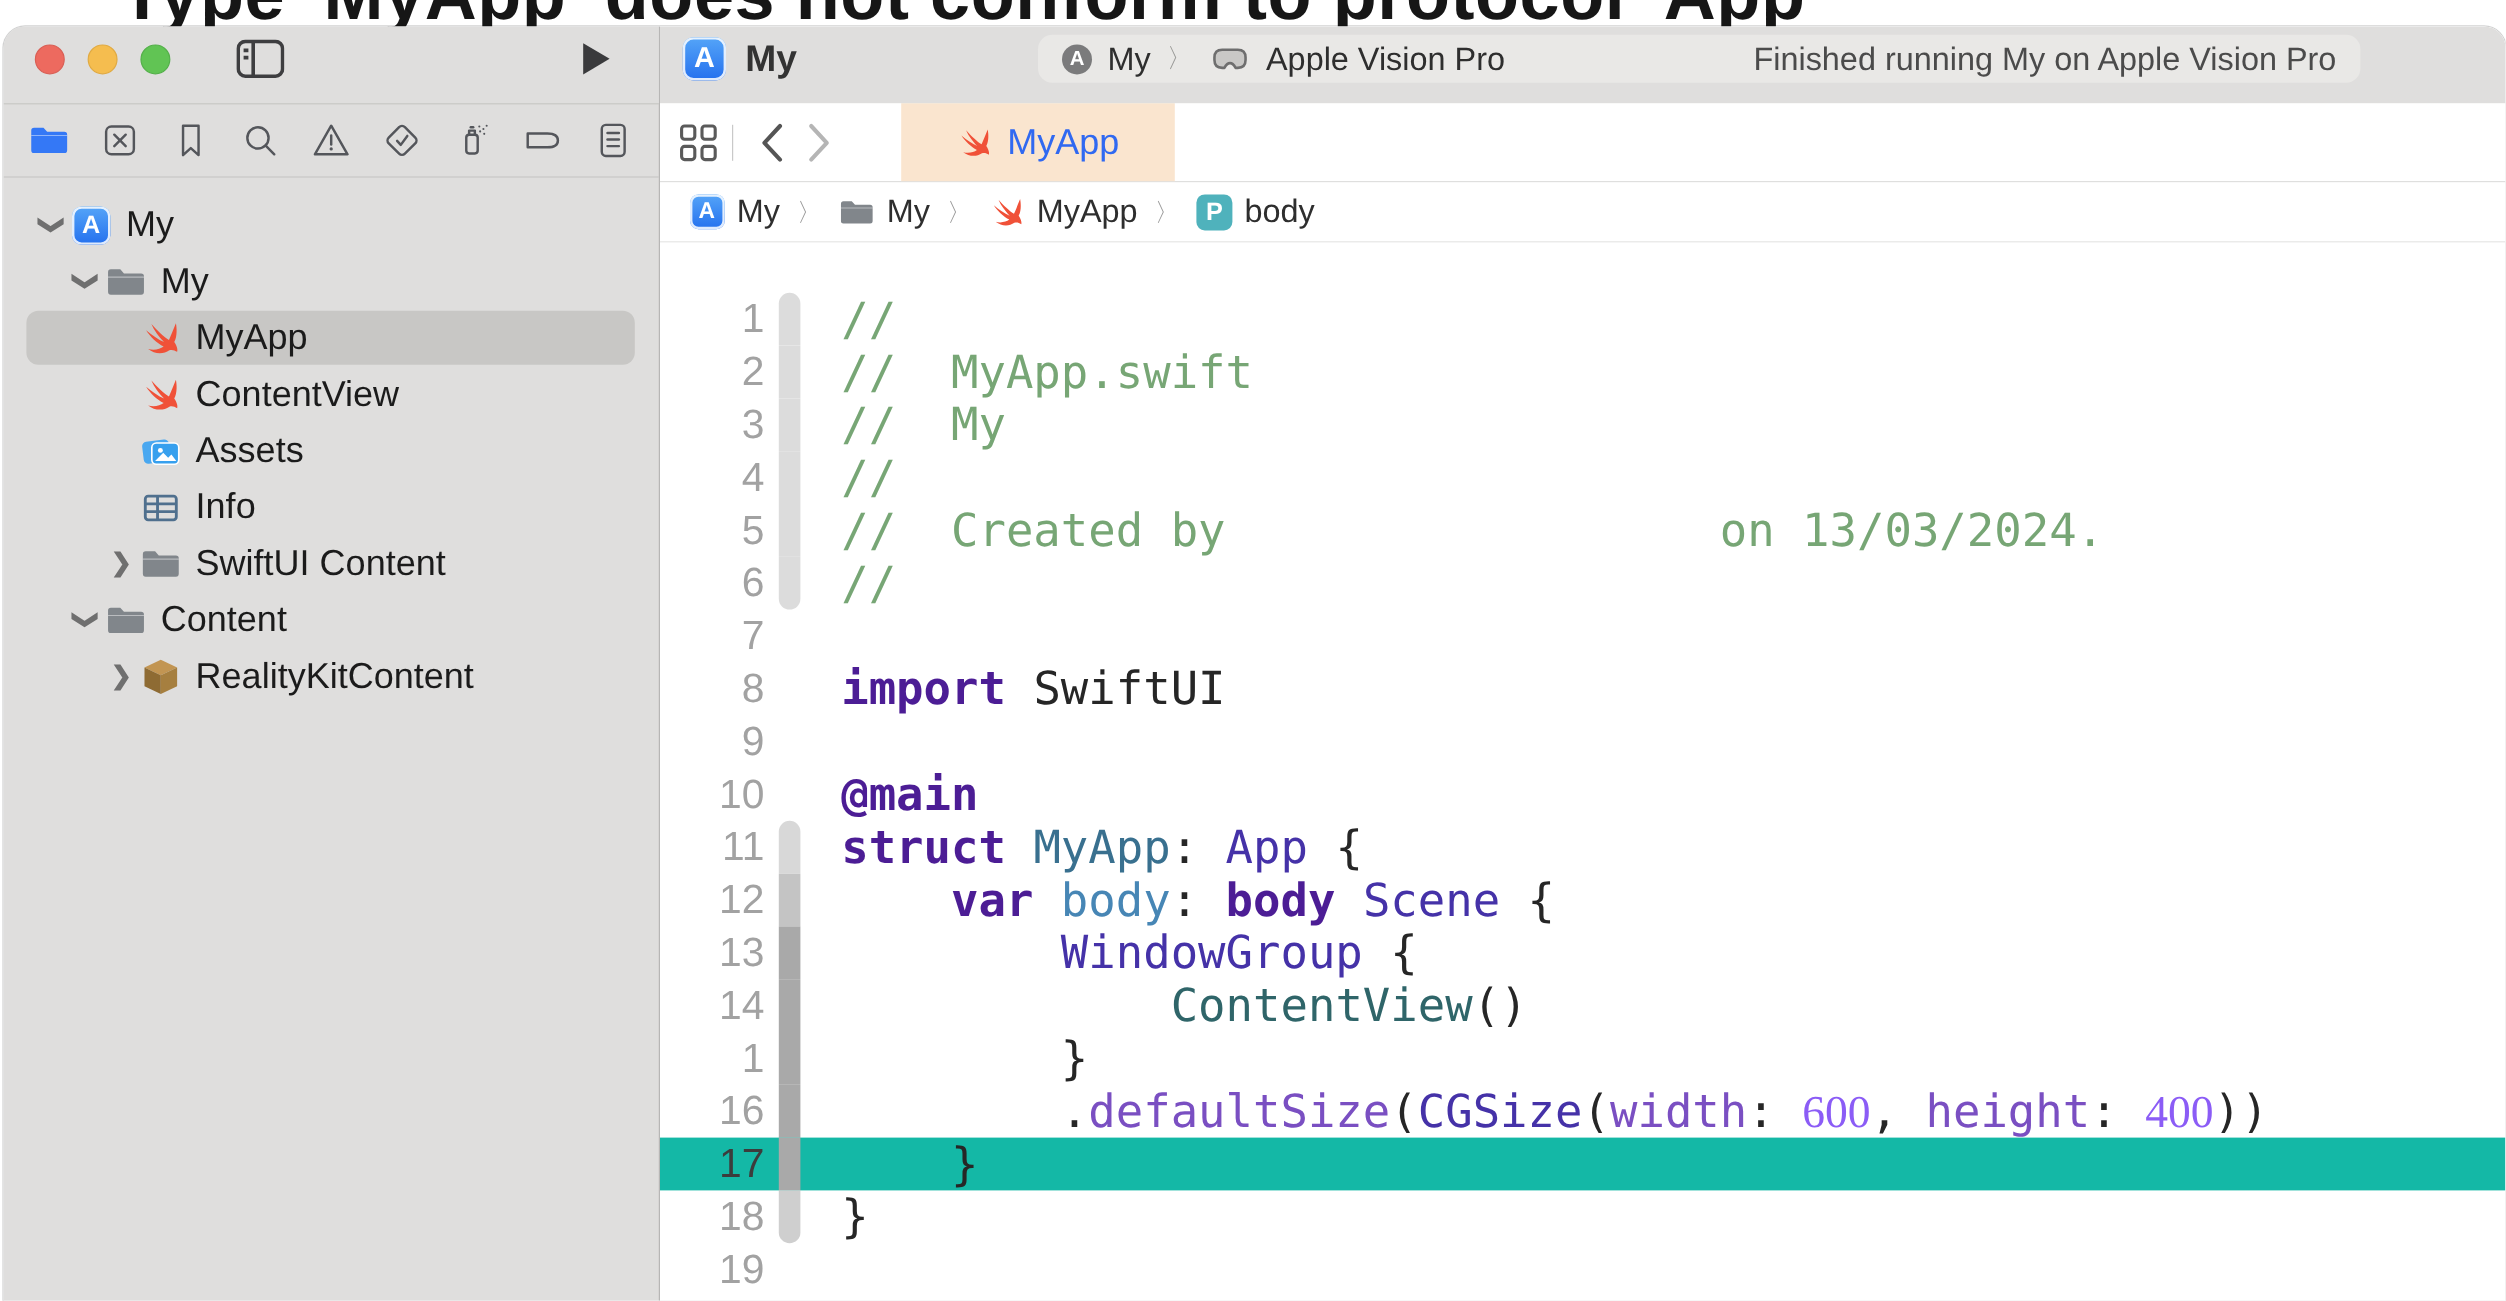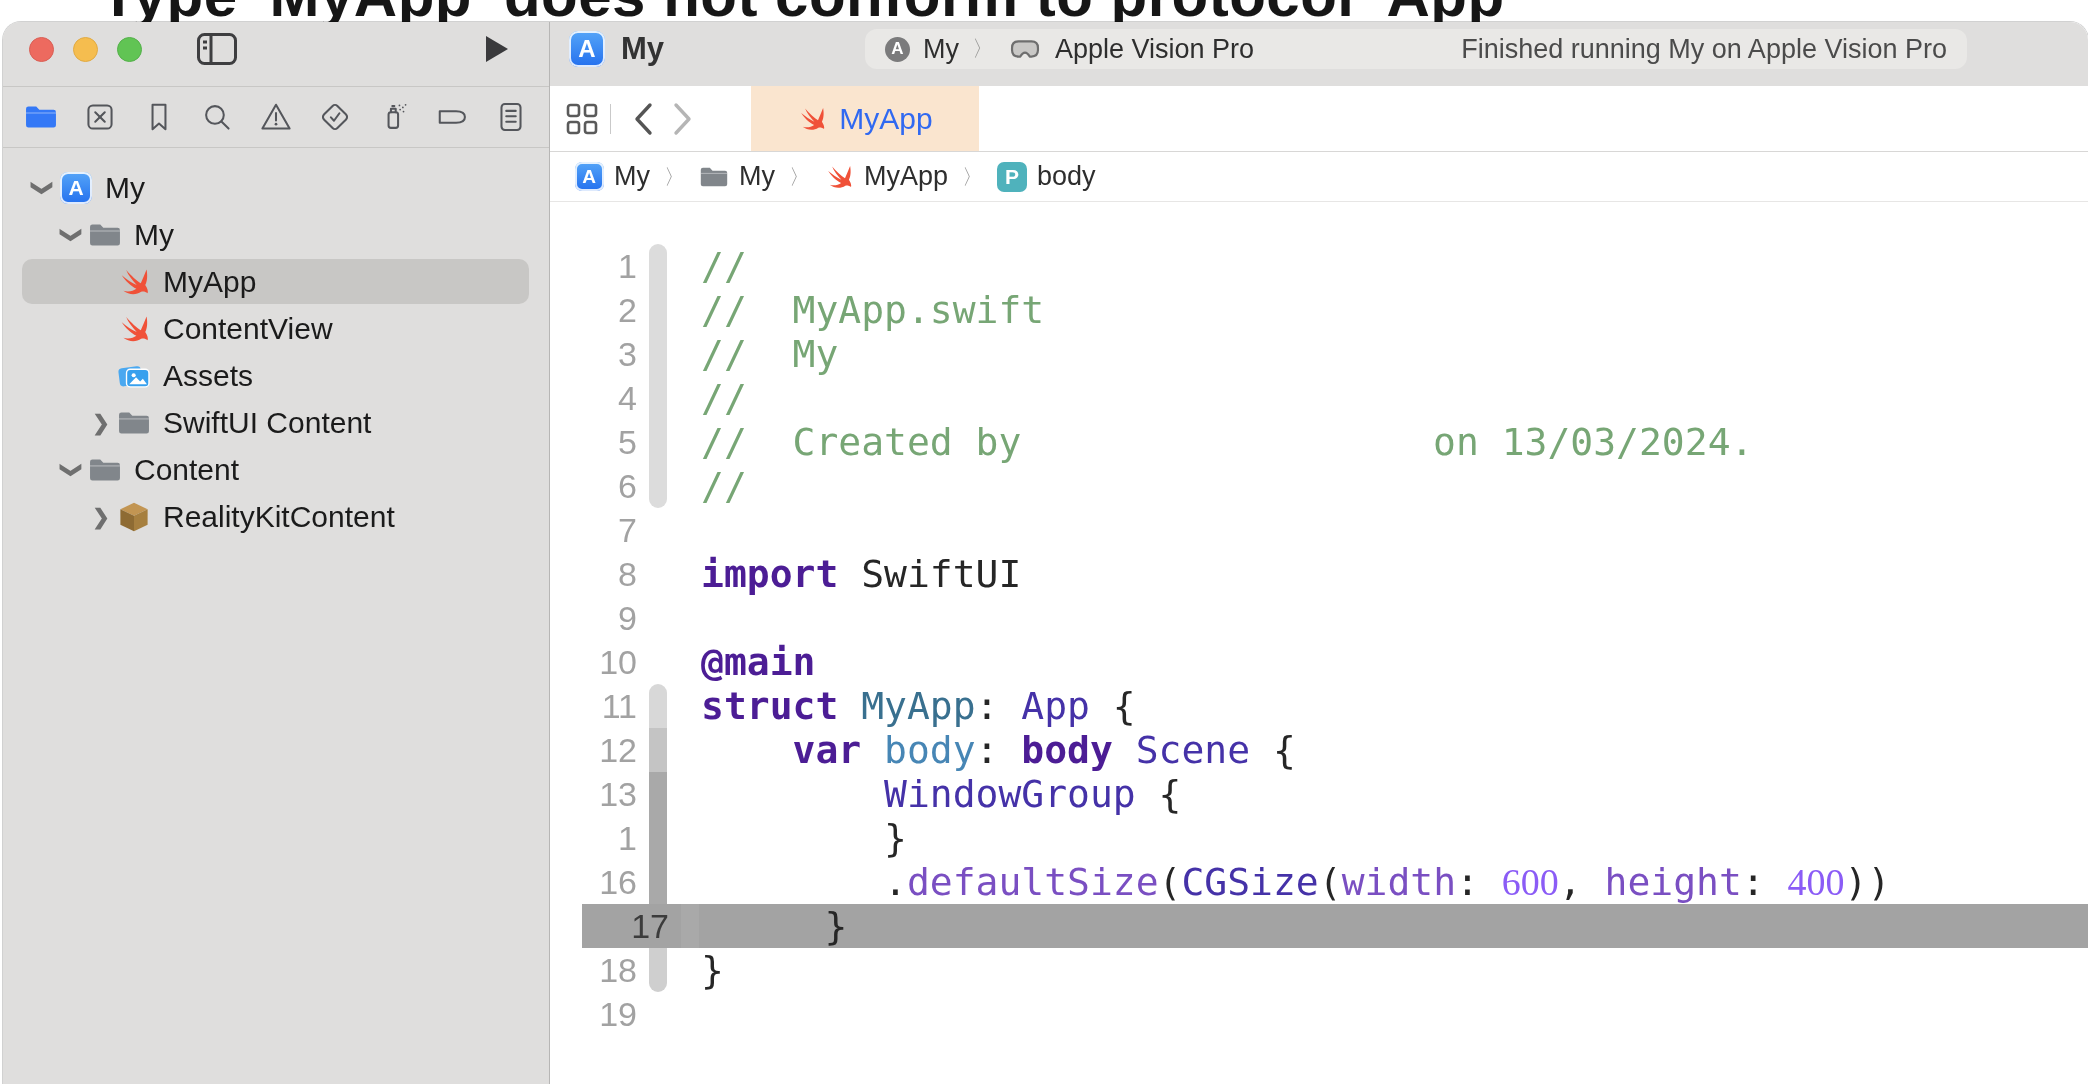--- a/index.html
+++ b/index.html
@@ -104,21 +104,21 @@
   .bicon{width:30px;height:30px;display:flex;align-items:center;justify-content:center;}
   .bicon .appsq{width:29px;height:29px;border-radius:7px;background:linear-gradient(180deg,#55A5F8,#2470EE);
     color:#fff;font-size:19px;font-weight:700;display:flex;align-items:center;justify-content:center;
     box-shadow:inset 0 0 0 2px rgba(255,255,255,.85);}
   .pbadge{width:30px;height:30px;border-radius:7px;background:#4FB2BC;color:#fff;font-size:21px;font-weight:700;
     display:flex;align-items:center;justify-content:center;}
 
   
   .codearea{flex:1;overflow:hidden;padding-top:42px;position:relative;font-family:"DejaVu Sans Mono", monospace;}
   .cline{height:44px;display:flex;align-items:center;position:relative;}
-  .cline.hl{background:#a3a3a3;margin-left:32px;}
+  .cline.hl{background:#14b8a6;}
   .lnum{width:95px;text-align:right;padding-right:8px;box-sizing:border-box;
     font-family:"Liberation Sans", sans-serif;font-size:34px;color:#A2A2A2;flex:none;}
   .cline.hl .lnum{color:#3C3C3C;}
   .barslot{width:26px;flex:none;display:flex;justify-content:center;align-self:stretch;}
   .gbar{width:18px;align-self:stretch;}
   .codetext{margin-left:30px;white-space:pre;font-size:38px;color:#262626;}
   .tk-c{color:#77A675;}
   .tk-k{color:#4c1d95;font-weight:bold;}
   .tk-d{color:#39708F;}
   .tk-p{color:#4786B5;}
@@ -269,20 +269,32 @@
             <svg width="34" height="34" viewBox="0 0 100 100">
               <rect x="6" y="24" width="66" height="54" rx="11" fill="#4AA8F0" transform="rotate(-7 39 51)"></rect>
               <rect x="28" y="30" width="66" height="52" rx="11" fill="#37A0EE" stroke="#fff" stroke-width="4"></rect>
               <circle cx="49" cy="48" r="6" fill="#fff"></circle>
               <path d="M36 74 L56 54 L68 66 L76 58 L88 74 Z" fill="#fff"></path>
             </svg>
           </span>
           <span>Assets</span>
         </div>
         <div class="trow" style="padding-left: 82px;">
+          <span class="chevslot"></span>
+          <span class="ticon">
+            <svg width="34" height="34" viewBox="0 0 100 100">
+              <rect x="12" y="22" width="76" height="58" rx="7" fill="none" stroke="#50708E" stroke-width="7"></rect>
+              <line x1="12" y1="41" x2="88" y2="41" stroke="#50708E" stroke-width="7"></line>
+              <line x1="12" y1="60" x2="88" y2="60" stroke="#50708E" stroke-width="7"></line>
+              <line x1="42" y1="22" x2="42" y2="80" stroke="#50708E" stroke-width="7"></line>
+            </svg>
+          </span>
+          <span>Info</span>
+        </div>
+        <div class="trow" style="padding-left: 82px;">
           <span class="chevslot">
             <span class="chev ">❯</span>
           </span>
           <span class="ticon">
             <svg width="34" height="34" viewBox="0 0 100 100">
               <path d="M6 26 Q6 19 13 19 H36 L45 29 H87 Q94 29 94 36 V74 Q94 81 87 81 H13 Q6 81 6 74 Z" fill="#81868B"></path>
               <path d="M6 38 H94" stroke="rgba(255,255,255,.45)" stroke-width="3"></path>
             </svg>
           </span>
           <span>SwiftUI Content</span>
@@ -482,20 +494,27 @@
           <span class="codetext"><span class="tk-x">    </span><span class="tk-k">var</span><span class="tk-x"> </span><span class="tk-p">body</span><span class="tk-x">: </span><span class="tk-k">body</span><span class="tk-x"> </span><span class="tk-t">Scene</span><span class="tk-x"> {</span></span>
         </div>
         <div class="cline">
           <span class="lnum">13</span>
           <span class="barslot">
             <span class="gbar" style="background:#A9A9A9;border-radius:0 0 0 0;"></span>
           </span>
           <span class="codetext"><span class="tk-x">        </span><span class="tk-t">WindowGroup</span><span class="tk-x"> {</span></span>
         </div>
         <div class="cline">
+          <span class="lnum">14</span>
+          <span class="barslot">
+            <span class="gbar" style="background:#A9A9A9;border-radius:0 0 0 0;"></span>
+          </span>
+          <span class="codetext"><span class="tk-x">            </span><span class="tk-j">ContentView</span><span class="tk-x">()</span></span>
+        </div>
+        <div class="cline">
           <span class="lnum">1</span>
           <span class="barslot">
             <span class="gbar" style="background:#A9A9A9;border-radius:0 0 0 0;"></span>
           </span>
           <span class="codetext"><span class="tk-x">        }</span></span>
         </div>
         <div class="cline">
           <span class="lnum">16</span>
           <span class="barslot">
             <span class="gbar" style="background:#A9A9A9;border-radius:0 0 0 0;"></span>

